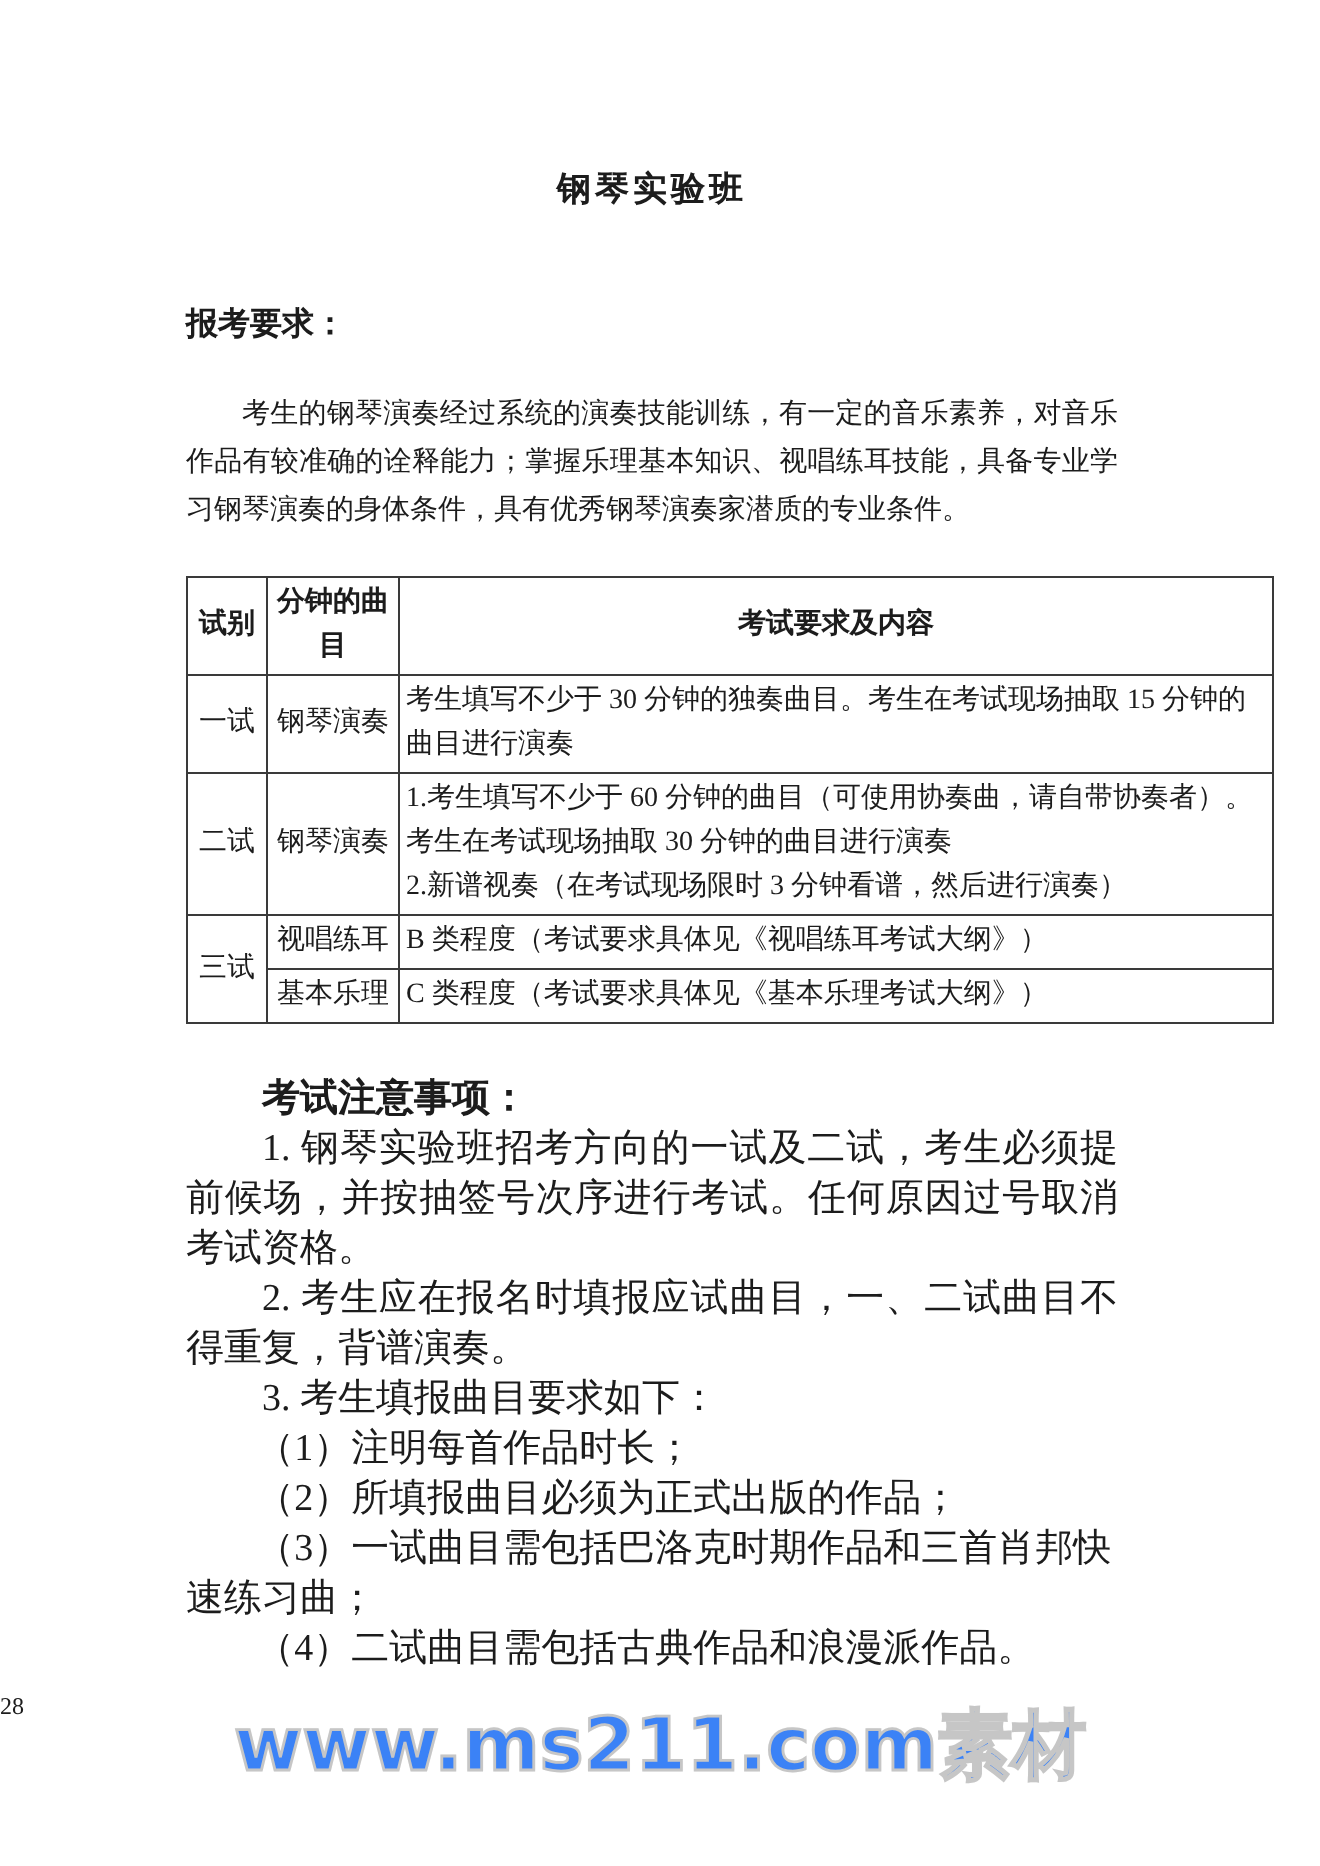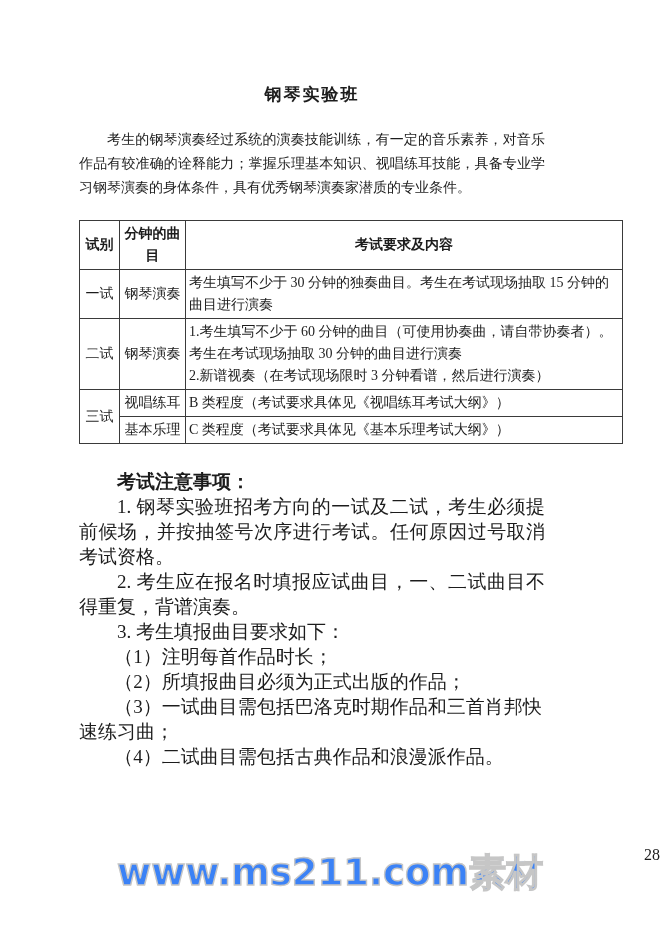--- a/index.html
+++ b/index.html
@@ -9,21 +9,21 @@
     width: 660px;
     height: 933px;
     margin: 0 auto;
     background: #ffffff;
     font-family: "Liberation Serif", "DejaVu Serif", serif;
     color: #1c1c1c;
     overflow: hidden;
   }
   .content {
     position: absolute;
-    left: 79px;
+    left: 93px;
     top: 0;
     width: 466px;
   }
   .doc-title {
     margin-top: 83px;
     text-align: center;
     font-size: 17px;
     font-weight: bold;
     letter-spacing: 2px;
     line-height: 23px;
@@ -79,22 +79,22 @@
     text-align: justify;
   }
   .note-sub {
     text-indent: 1.85em;
   }
   .page-number {
     position: absolute;
     top: 846px;
     left: 0;
     width: 100%;
-    text-align: right;
-    font-size: 16px;
+    text-align: left;
+    font-size: 12px;
     color: #1c1c1c;
     z-index: 2;
   }
   .watermark {
     position: absolute;
     top: 851px;
     left: 0;
     width: 100%;
     text-align: center;
     font-family: "DejaVu Sans", sans-serif;
@@ -110,20 +110,21 @@
   }
 </style>
 </head>
 <body>
 
 <div class="page">
   <div class="content">
 
     <div class="doc-title">钢琴实验班</div>
 
+    <div class="req-heading">报考要求：</div>
     <p class="req-body">考生的钢琴演奏经过系统的演奏技能训练，有一定的音乐素养，对音乐作品有较准确的诠释能力；掌握乐理基本知识、视唱练耳技能，具备专业学习钢琴演奏的身体条件，具有优秀钢琴演奏家潜质的专业条件。</p>
 
     <table class="exam-table">
       <colgroup>
         <col class="col-round">
         <col class="col-subject">
         <col>
       </colgroup>
       <thead>
         <tr>

